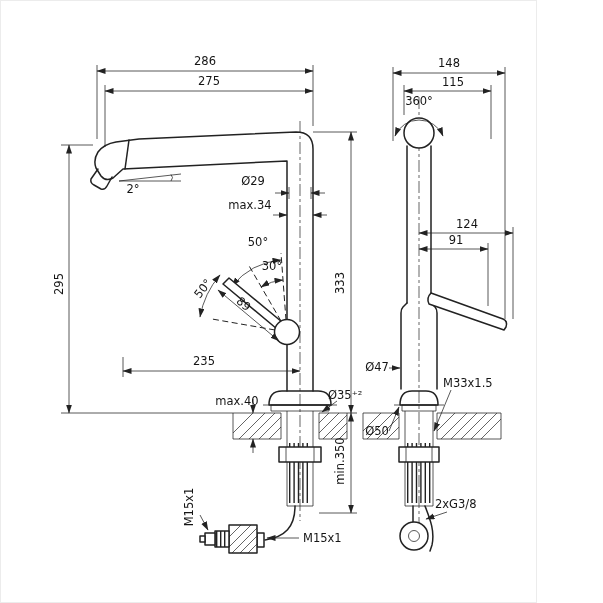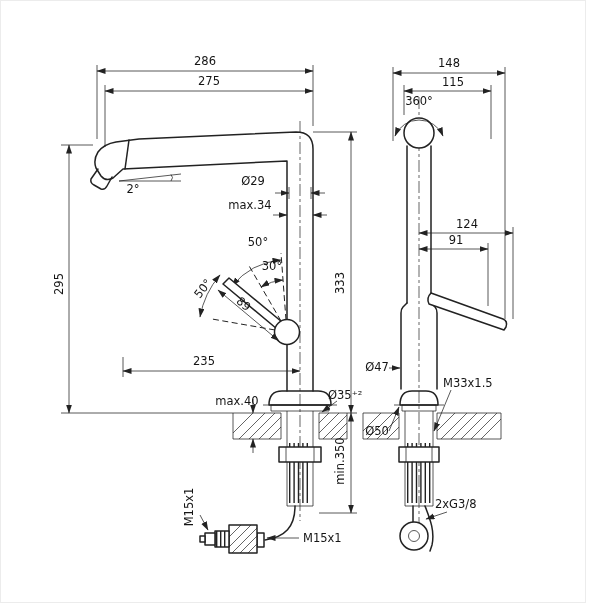--- a/index.html
+++ b/index.html
@@ -1,17 +1,17 @@
 <!DOCTYPE html>
 <html><head>
 <meta charset="utf-8">
 <style>
   html,body { margin:0; padding:0; background:#ffffff; }
   .stage {
-    width:586px; height:603px; position:relative; background:#ffffff;
+    width:537px; height:603px; position:relative; background:#ffffff;
     box-sizing:border-box; border:1px solid #ececec; overflow:hidden;
     font-family:"DejaVu Sans", sans-serif;
   }
   svg text {
     font-family:"DejaVu Sans", sans-serif;
     font-size:11.5px; fill:#151515;
   }
   .mid { text-anchor:middle; }
   .o   { fill:none; stroke:#222; stroke-width:1.5; stroke-linejoin:round; stroke-linecap:round; }
   .ow  { fill:#ffffff; stroke:#222; stroke-width:1.5; stroke-linejoin:round; }

